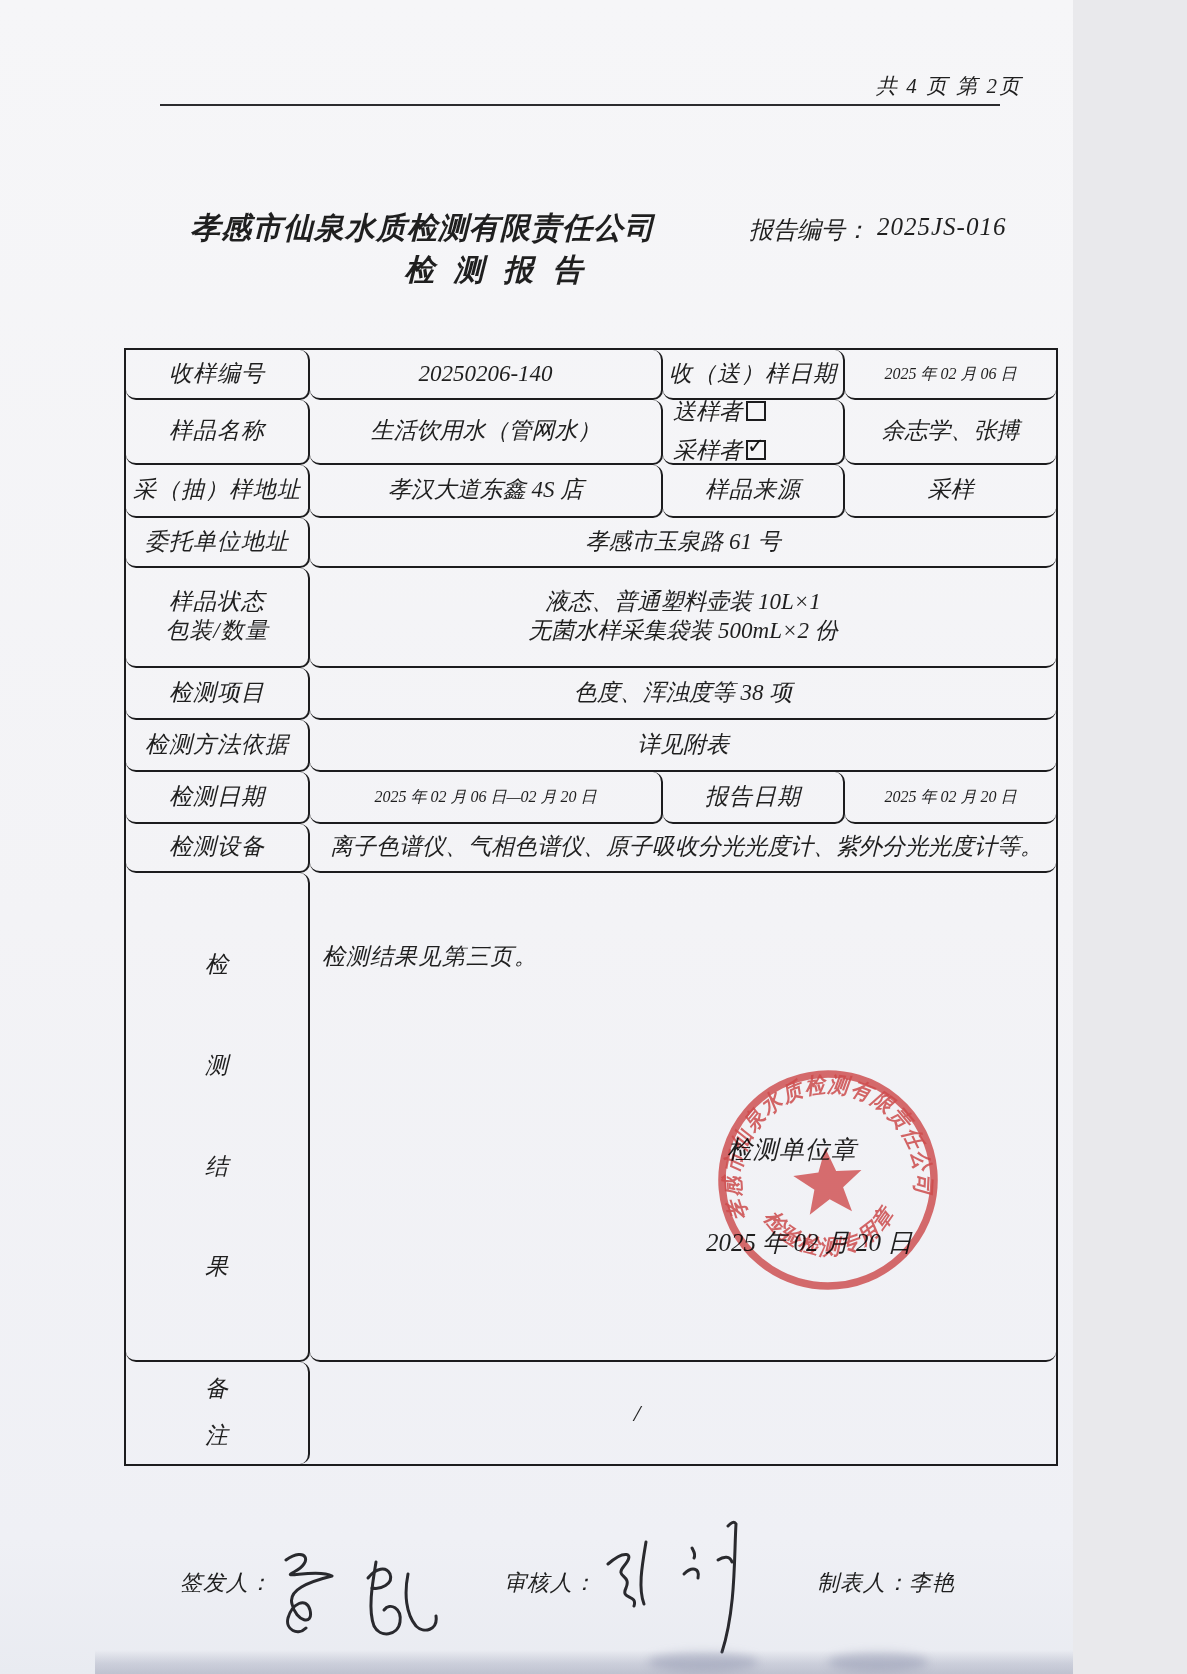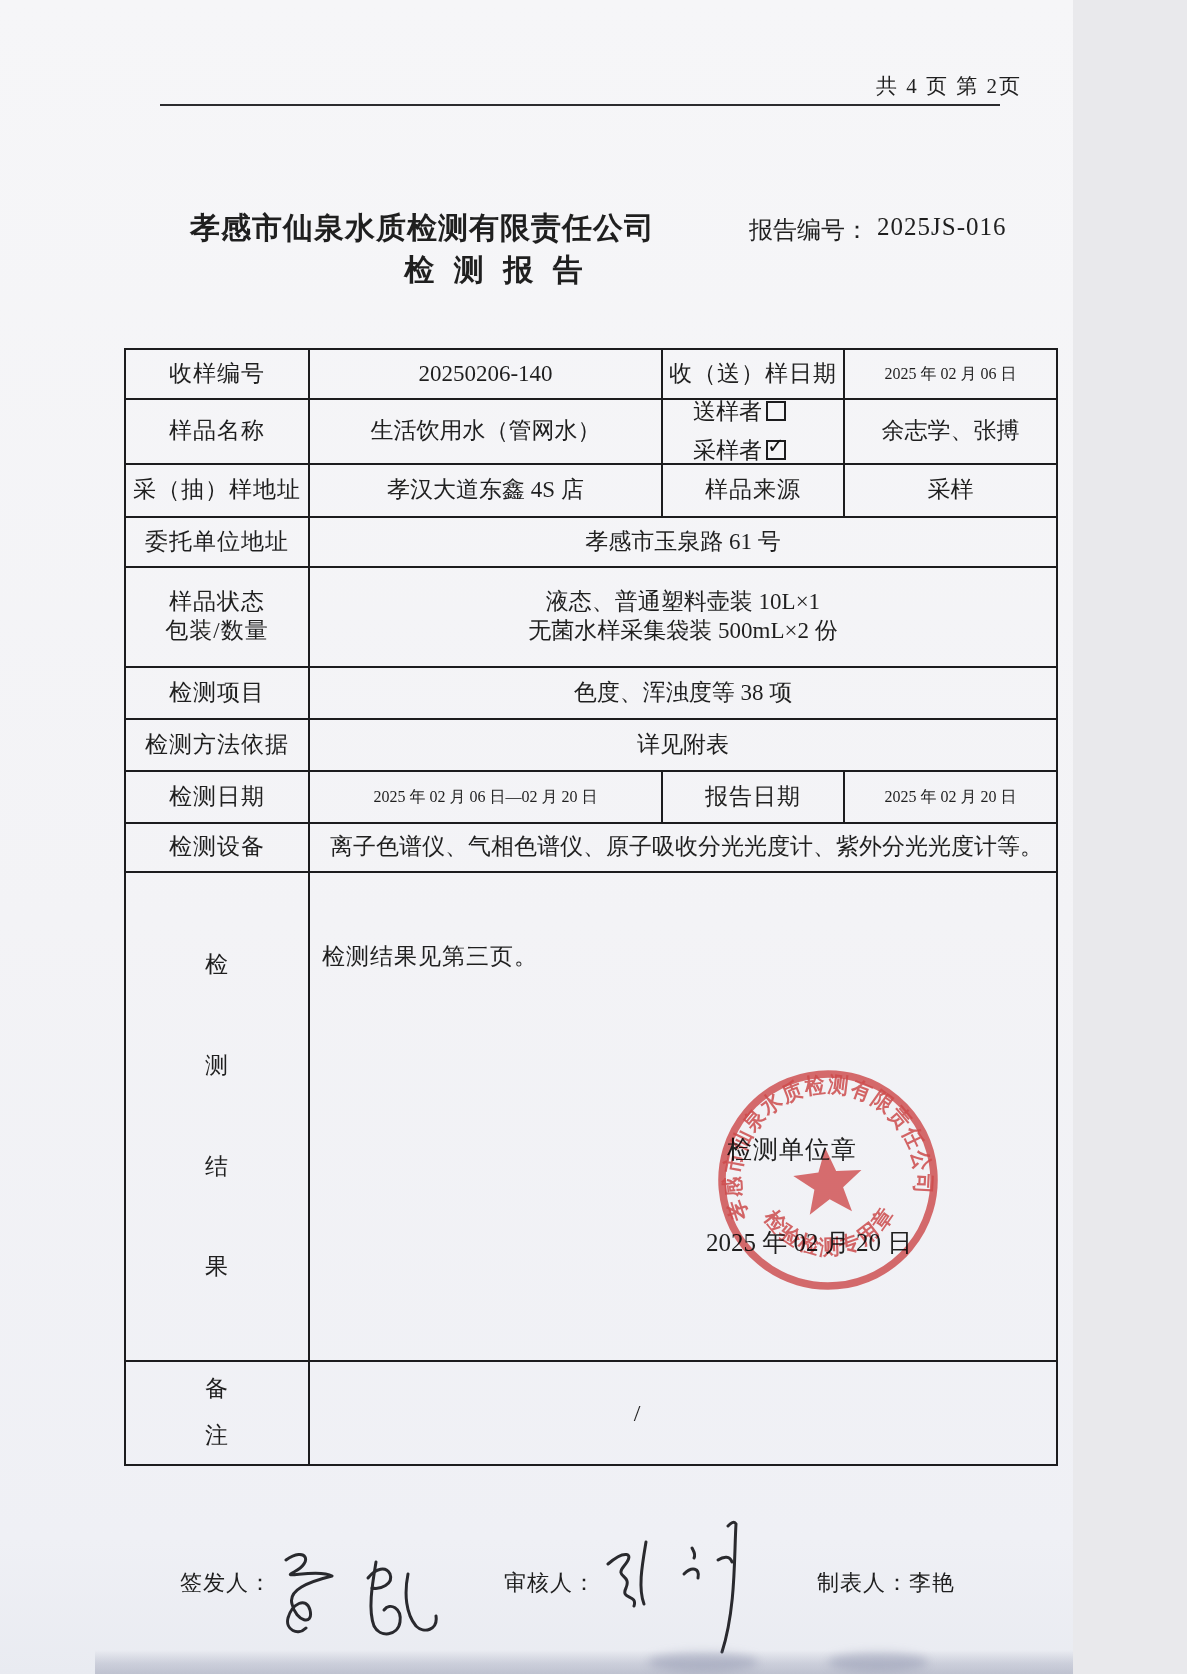--- a/index.html
+++ b/index.html
@@ -1,39 +1,39 @@
 <!DOCTYPE html>
 <html><head>
 <meta charset="utf-8">
 <style>
   html,body{margin:0;padding:0;background:#e9e9ec;}
   .page{
     position:relative;width:1073px;height:1674px;overflow:hidden;
     background:linear-gradient(180deg,#f6f6f8 0%,#f3f3f6 55%,#eff0f5 92%,#e9ebf1 100%);
-    font-family:"Liberation Serif","DejaVu Serif",serif;color:#1f1f1f;
+    font-family:"Liberation Serif","DejaVu Serif",serif;color:#1f1f1f;font-style:italic;
   }
   .abs{position:absolute;}
   
   .page-info{left:876px;top:72px;font-size:21px;letter-spacing:2px;}
   .head-rule{left:160px;top:104px;width:840px;height:2px;background:#2b2b2e;}
   .company{left:190px;top:208px;font-size:30px;font-weight:bold;letter-spacing:1px;}
   .repno-label{left:749px;top:214px;font-size:24px;}
   .repno-value{left:877px;top:213px;font-size:25px;letter-spacing:1px;}
   .doc-title{left:0;right:80px;top:250px;text-align:center;font-size:30px;font-weight:bold;letter-spacing:6px;}
   
   .report-table{
     left:124px;top:348px;width:934px;height:1118px;box-sizing:border-box;
     border:2px solid #1c1c1e;display:grid;
     grid-template-columns:184px 353px 182px 211px;
     grid-template-rows:50px 65px 53px 50px 100px 52px 52px 52px 49px 489px 102px;
   }
   .cell{
     box-sizing:border-box;border-right:2px solid #1c1c1e;border-bottom:2px solid #1c1c1e;
     display:flex;align-items:center;justify-content:center;
-    font-size:23px;line-height:1.25;text-align:center;position:relative;
+    font-size:23px;line-height:1.25;text-align:center;position:relative;border-radius:10px;
   }
   .cell.lc{border-right:none;}
   .cell.lr{border-bottom:none;}
   .cell.s3{grid-column:span 3;}
   .cell.col-label{letter-spacing:1px;}
   .cell.left{justify-content:flex-start;text-align:left;}
   .two-line{display:flex;flex-direction:column;gap:14px;align-items:center;}
   .two-line.tight{gap:10px;align-items:flex-start;}
   .r5lines{display:flex;flex-direction:column;align-items:center;}
   .nowrap{white-space:nowrap;}
@@ -78,21 +78,21 @@
 
   <div class="abs report-table">
 
     <div class="cell col-label">收样编号</div>
     <div class="cell">20250206-140</div>
     <div class="cell col-label nowrap">收（送）样日期</div>
     <div class="cell lc nowrap fs22">2025 年 02 月 06 日</div>
 
     <div class="cell col-label">样品名称</div>
     <div class="cell">生活饮用水（管网水）</div>
-    <div class="cell left" style="padding-left:30px;">
+    <div class="cell left" style="padding-left:10px;">
       <div class="two-line tight">
         <span><span>送样者</span><span class="chk"></span></span>
         <span><span>采样者</span><span class="chk"><span class="tick">✓</span></span></span>
       </div>
     </div>
     <div class="cell lc">余志学、张搏</div>
 
     <div class="cell col-label nowrap">采（抽）样地址</div>
     <div class="cell">孝汉大道东鑫 4S 店</div>
     <div class="cell col-label">样品来源</div>

